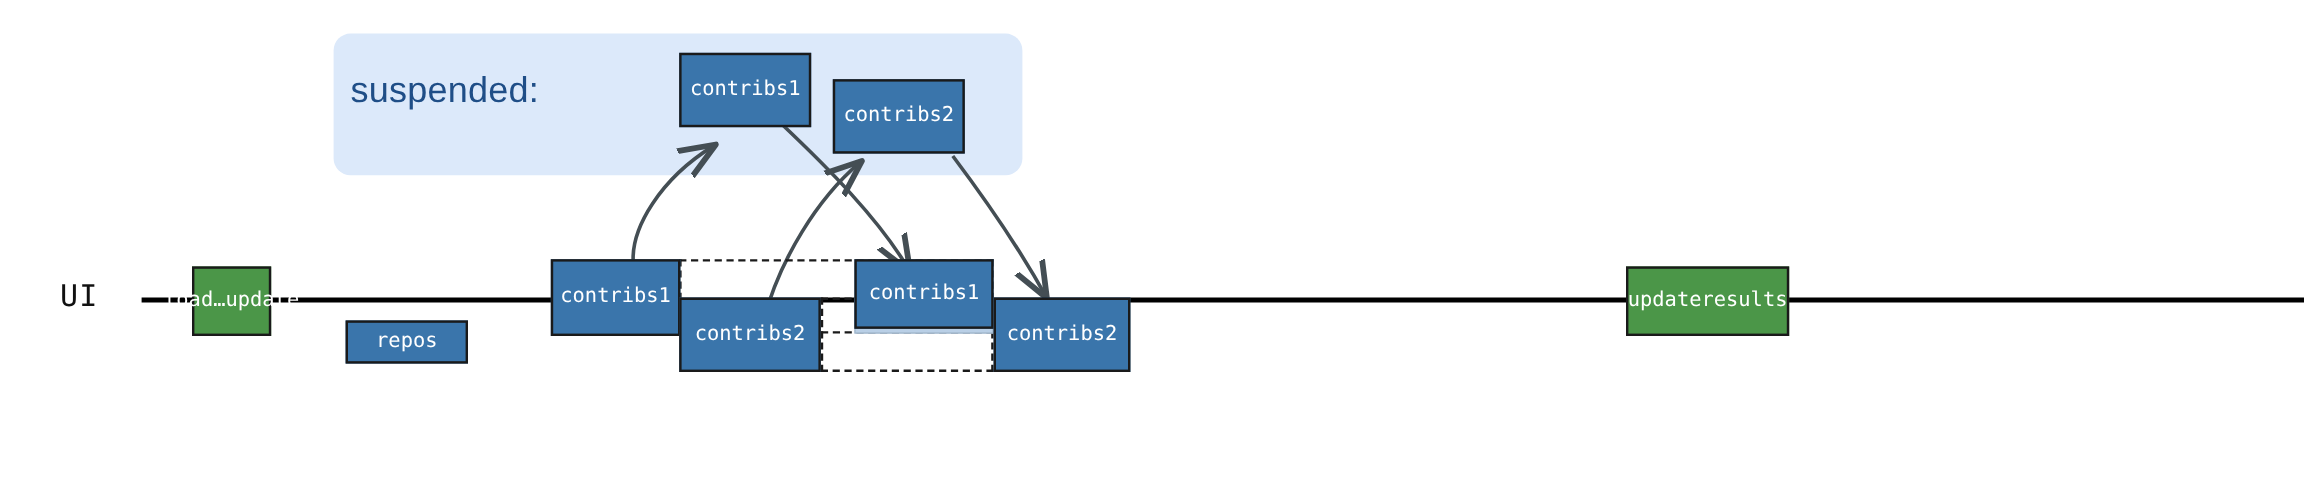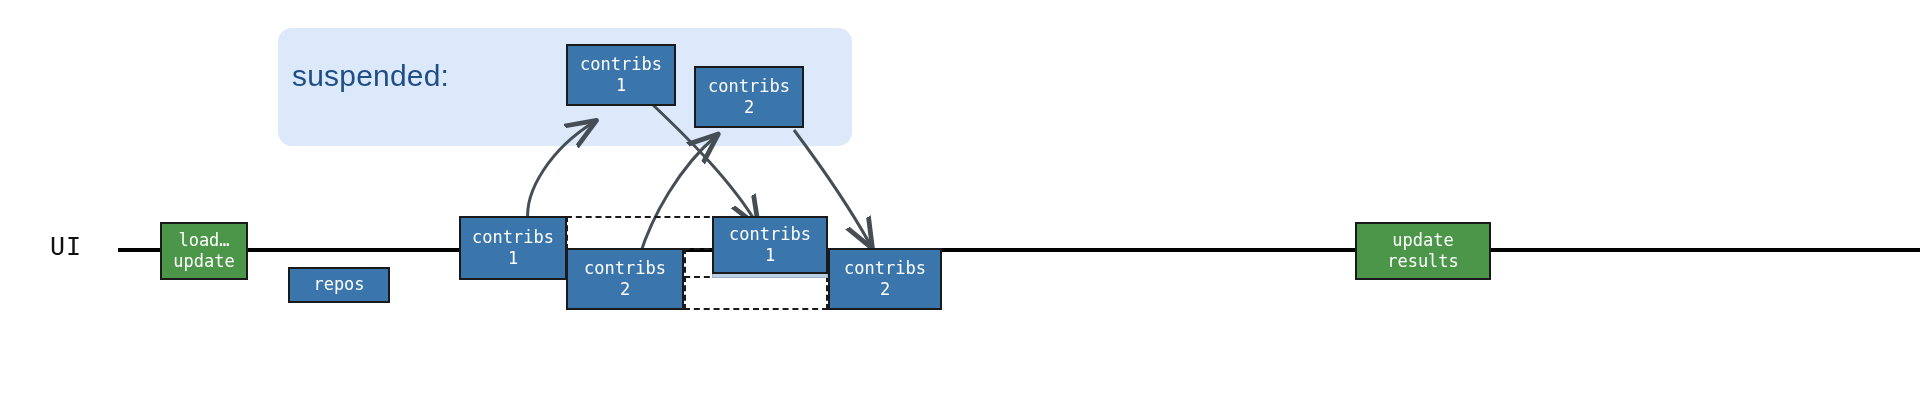--- a/index.html
+++ b/index.html
@@ -42,21 +42,21 @@
   .node {
     position: absolute;
     box-sizing: border-box;
     border: 2px solid #1a1a1a;
     color: #ffffff;
     font-family: "DejaVu Sans Mono", "Liberation Mono", monospace;
     font-size: 17px;
     line-height: 1.25;
     text-align: center;
     display: flex;
-    flex-direction: column;
+    flex-direction: row;
     align-items: center;
     justify-content: center;
     white-space: pre;
   }
   .node.blue  { background: #3a75ab; }
   .node.green { background: #4b9648; }
   .node.faded {
     background: #b9cfe6;
     border: 1px solid #9fb4c9;
     color: #ffffff;
@@ -135,21 +135,21 @@
   <svg class="layer under" viewBox="0 0 1920 420" preserveAspectRatio="none">
     <line x1="118" y1="250" x2="1920" y2="250" stroke="#000000" stroke-width="4"></line>
   </svg>
 
   <div class="lane-label">UI</div>
 
   <div class="dashbox" style="left:566px; top:216px; width:262px; height:62px;"></div>
 
   <div class="dashbox" style="left:684px; top:248px; width:144px; height:62px;"></div>
 
-  <div class="node green" style="left:160px; top:222px; width:88px; height:58px;">
+  <div class="node green" style="left:160px; top:222px; width:66px; height:58px;">
     <span>load…</span>
     <span>update</span>
   </div>
 
   <div class="node blue" style="left:288px; top:223px; width:102px; height:36px;margin-top:44px;">
     <span>repos</span>
   </div>
 
   <div class="node blue" style="left:459px; top:216px; width:108px; height:64px;">
     <span>contribs</span>

